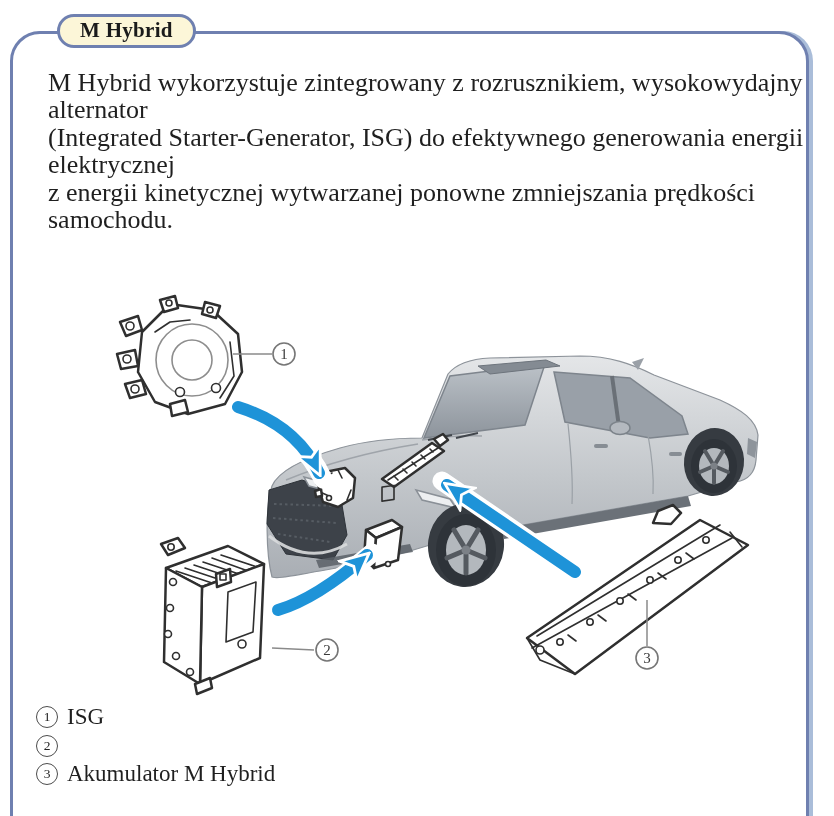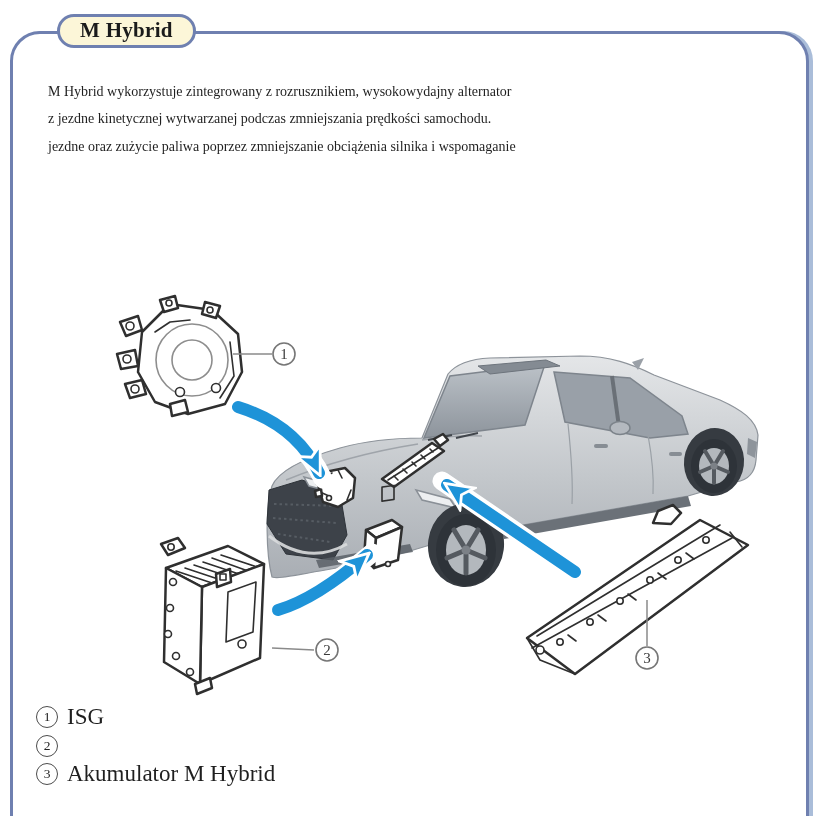--- a/index.html
+++ b/index.html
@@ -25,22 +25,22 @@
   .badge{
     position:absolute;left:57px;top:14px;z-index:3;
     background:var(--badge_fill);
     border:3.5px solid var(--frame_blue);
     border-radius:18px;
     padding:0 20px;height:28px;line-height:27px;
     font-size:21px;font-weight:bold;color:#1b1b1b;
     letter-spacing:.3px;
   }
   .paragraph{
-    position:absolute;left:48px;top:78px;width:766px;z-index:2;
-    font-size:14px;line-height:27.4px;color:var(--text_color);font-family:Liberation Serif, serif;
+    position:absolute;left:48px;top:69px;width:766px;z-index:2;
+    font-size:26px;line-height:27.4px;color:var(--text_color);font-family:Liberation Serif, serif;
   }
   .diagram{
     position:absolute;left:20px;top:292px;width:800px;height:415px;z-index:2;
   }
   .legend{
     position:absolute;left:36px;top:703px;z-index:2;
   }
   .legend-row{
     display:flex;align-items:center;height:28.5px;font-size:23px;
   }
@@ -64,22 +64,22 @@
 <body>
 
 <div class="canvas">
 
   <div class="frame-box"></div>
 
   <div class="badge">M Hybrid</div>
 
   <div class="paragraph">
     <div>M Hybrid wykorzystuje zintegrowany z rozrusznikiem, wysokowydajny alternator</div>
-    <div>z jezdne kinetycznej wytwarzanej podczas zmniejszania prędkości samochodu.</div>
-    <div>jezdne oraz zużycie paliwa poprzez zmniejszanie obciążenia silnika i wspomaganie</div>
+    <div>(Integrated Starter-Generator, ISG) do efektywnego generowania energii elektrycznej</div>
+    <div>z energii kinetycznej wytwarzanej ponowne zmniejszania prędkości samochodu.</div>
   </div>
 
   <svg class="diagram" viewBox="0 0 800 415" xmlns="http://www.w3.org/2000/svg">
     <defs>
       <linearGradient id="bodyGrad" x1="0" y1="0" x2="0" y2="1">
         <stop offset="0" stop-color="#e4e6e8"></stop>
         <stop offset="0.55" stop-color="#c3c7cb"></stop>
         <stop offset="1" stop-color="#a9aeb4"></stop>
       </linearGradient>
       <linearGradient id="glassGrad" x1="0" y1="0" x2="0" y2="1">

